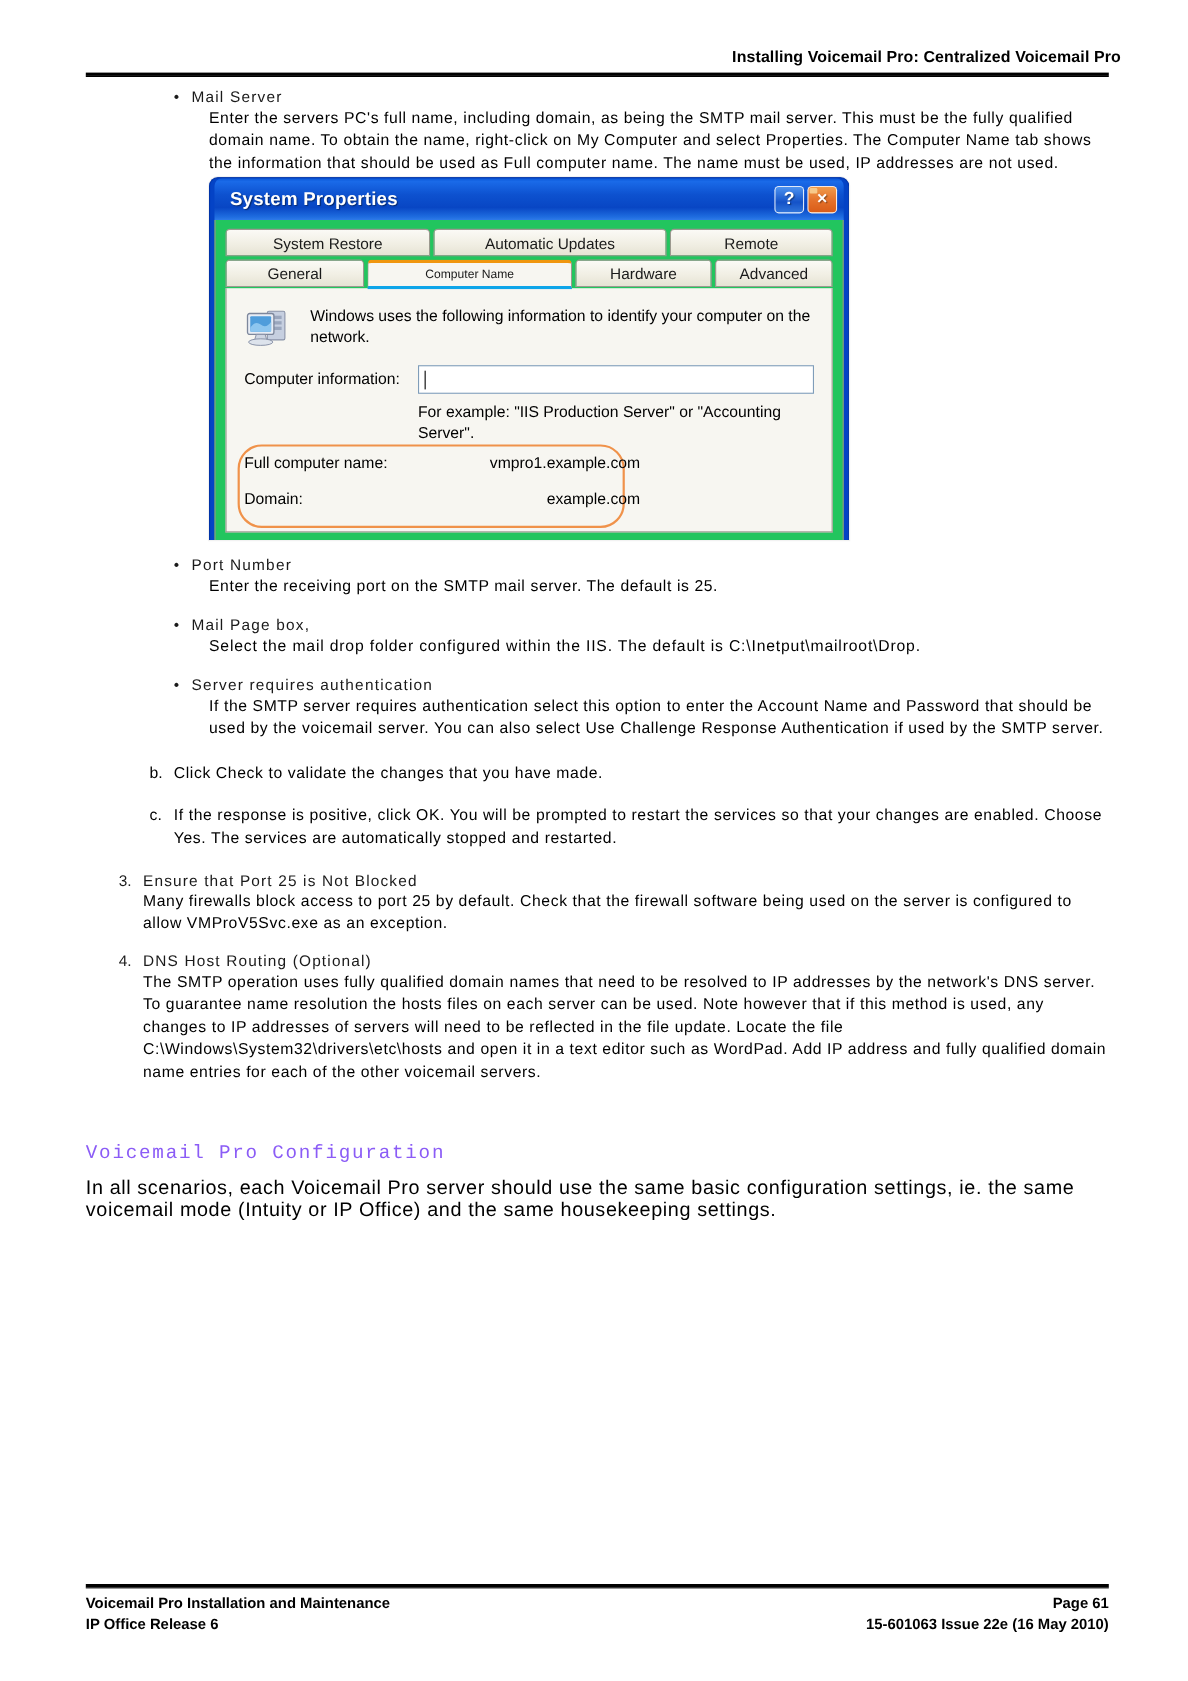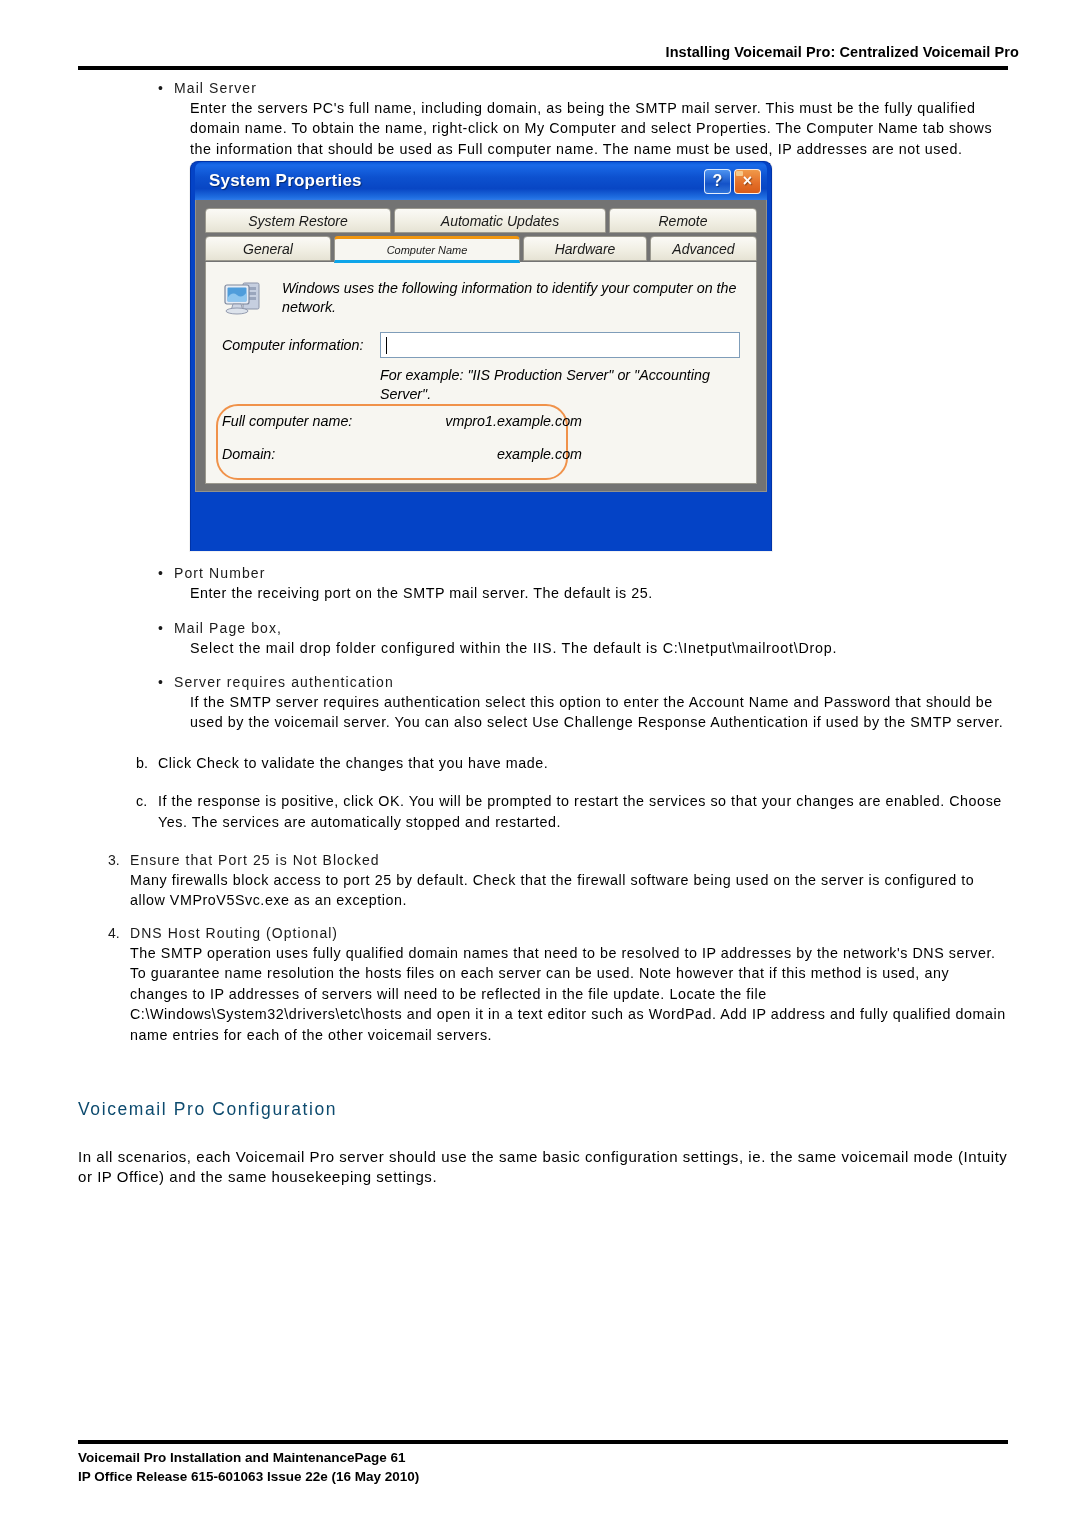--- a/index.html
+++ b/index.html
@@ -107,42 +107,42 @@
     font-size: 14.3px;
     line-height: 20.4px;
     padding-left: 52px;
     color: #000;
   }
 
   
   .section-heading {
     font-size: 17.5px;
     letter-spacing: 1.6px;
-    color: #0c4a6e;
+    color: #8b5cf6;
     line-height: 24px;
+    font-family: Liberation Mono, monospace;
   }
   .section-body {
-    font-size: 15px;
+    font-size: 18px;
     line-height: 20.4px;
     color: #000;
-    margin-top: 18px;
   }
 
   
   .xp-dialog {
     position: relative;
     width: 582px;
     margin-left: 112px;
     margin-top: 0;
     background: #0443c6;
     border: 1px solid #0033a8;
     border-bottom: none;
     border-radius: 8px 8px 0 0;
     padding: 0 4px;
-    height: 390px;
+    height: 330px;
     overflow: hidden;
     box-shadow: 0 0 0 1px rgba(0,0,0,0.05);
   }
   .xp-titlebar {
     height: 38px;
     border-radius: 7px 7px 0 0;
     background: linear-gradient(to bottom,
       #0a57d8 0%, #1a6ae8 8%, #0d51cf 40%, #0846c4 70%, #1f6de0 93%, #2f7ae8 100%);
     display: flex;
     align-items: center;
@@ -176,26 +176,25 @@
   .xp-btn.close::after {
     content: "";
     position: absolute; top: 1px; left: 1px;
     width: 7px; height: 5px;
     background: #f7c98a;
     border-radius: 1px;
   }
   .xp-btn.close span { position: relative; z-index: 2; }
 
   .xp-body {
-    background: #737373;
+    background: #22c55e;
     border: 1px solid #94928a;
     border-top: none;
     height: 292px;
     padding: 8px 9px 0 9px;
-    font-style: italic;
   }
   .xp-tabs-wrap { position: relative; }
   .tab-row {
     display: flex;
     gap: 3px;
   }
   .tab {
     flex: 1;
     height: 25px;
     background: linear-gradient(to bottom, #fbfaf6 0%, #f1efe4 55%, #e6e3d4 100%);
@@ -316,20 +315,21 @@
   }
   .ftr-rule {
     border-top: 3px solid #000;
     border-bottom: 1px solid #000;
     height: 4px;
     width: 930px;
     margin-bottom: 4px;
   }
   .ftr-row {
     display: flex;
+    justify-content: space-between;
     font-size: 13.5px;
     font-weight: bold;
     line-height: 19px;
     color: #000;
   }
 </style>
 </head>
 <body>
 
 <div class="page-header">

